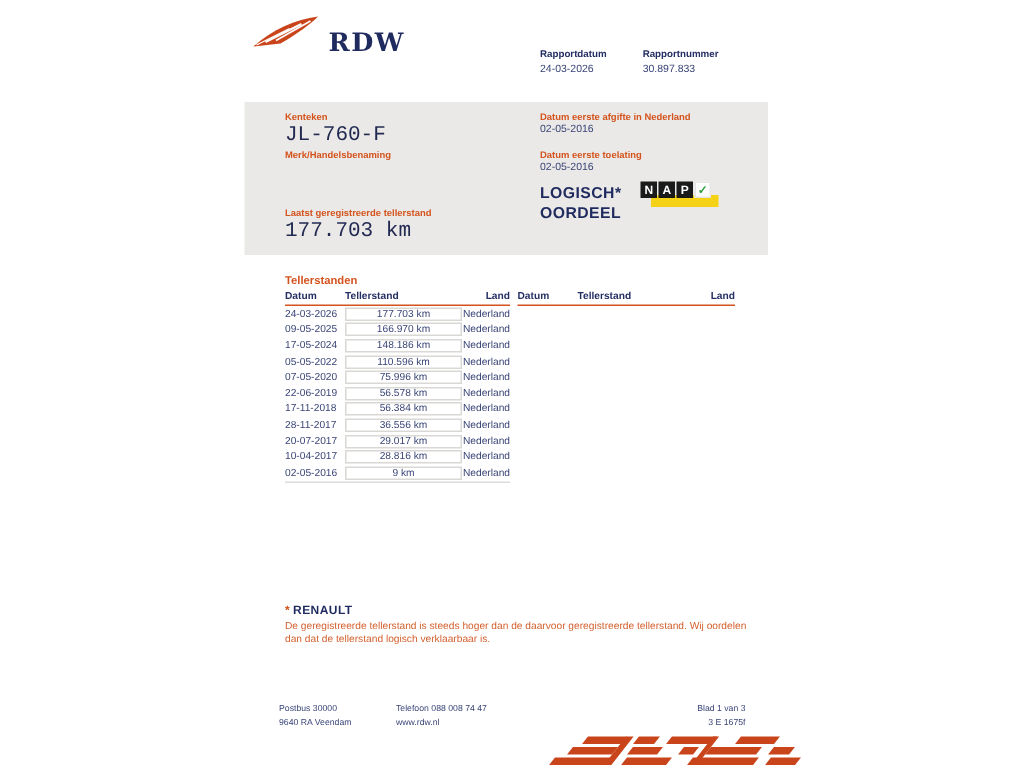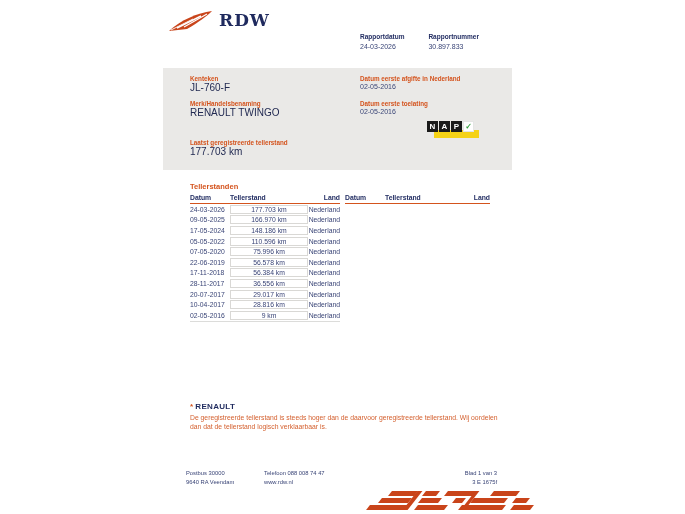--- a/index.html
+++ b/index.html
@@ -1,30 +1,30 @@
 <!DOCTYPE html>
 <html><head>
 <meta charset="utf-8">
 <style>
   html,body{margin:0;padding:0;background:#ffffff;}
   .page{
     position:relative;width:685px;height:514px;background:#ffffff;overflow:hidden;
     font-family:"Liberation Sans",sans-serif;color:#232e63;
   }
   
-  .logo-wrap{position:absolute;left:167px;top:10px;display:flex;align-items:flex-start;gap:6px;}
+  .logo-wrap{position:absolute;left:167px;top:10px;display:flex;align-items:flex-end;gap:6px;}
   .logo-word{font-family:"DejaVu Serif",serif;font-weight:bold;font-size:17px;color:#1f2a5e;letter-spacing:1px;}
   .doc-title{position:absolute;left:360px;top:12px;font-family:"DejaVu Serif",serif;font-weight:bold;font-size:13.5px;color:#d4531d;}
   .meta{position:absolute;left:360px;top:33px;display:flex;gap:24px;}
   .meta .lbl{font-size:6.5px;font-weight:bold;color:#232e63;}
   .meta .val{font-size:7px;color:#3a4577;margin-top:3px;}
   
   .summary{position:absolute;left:163px;top:68px;width:349px;height:102px;background:#eae9e7;}
   .s-lbl{position:absolute;font-size:6.3px;font-weight:bold;color:#d4531d;}
-  .s-big{position:absolute;font-family:Liberation Sans, sans-serif;font-size:10px;color:#222a52;}
+  .s-big{position:absolute;font-family:Liberation Mono, monospace;font-size:14px;color:#222a52;}
   .s-sm{position:absolute;font-size:7px;color:#3a4577;}
   .oordeel{position:absolute;left:197px;top:55px;font-size:10.5px;font-weight:bold;color:#1f2a5e;line-height:13px;letter-spacing:.3px;}
   .nap{position:absolute;left:264px;top:53px;width:52px;height:19px;}
   .nap .bar{position:absolute;left:7px;top:9px;width:45px;height:8px;background:#f5d216;}
   .nap .tiles{position:absolute;left:0;top:0;display:flex;gap:1px;}
   .nap .tile{width:11px;height:11px;background:#1a1a1a;color:#fff;font-size:8px;font-weight:bold;
     display:flex;align-items:center;justify-content:center;}
   .nap .tile.check{background:#ffffff;color:#2e9e3a;border:1px solid #e5e5e5;box-sizing:border-box;}
   
   .tbl-title{position:absolute;left:190px;top:182px;font-size:7.5px;font-weight:bold;color:#d4531d;}
@@ -78,29 +78,32 @@
     <div>
       <div class="lbl">Rapportnummer</div>
       <div class="val">30.897.833</div>
     </div>
   </div>
 
   <div class="summary">
     <div class="s-lbl" style="left:27px;top:7px">Kenteken</div>
     <div class="s-big" style="left:27px;top:14px">JL-760-F</div>
     <div class="s-lbl" style="left:27px;top:32px">Merk/Handelsbenaming</div>
-    <div class="s-big" style="left:27px;top:39px">RENAULT TWINGO</div>
     <div class="s-lbl" style="left:27px;top:71px">Laatst geregistreerde tellerstand</div>
     <div class="s-big" style="left:27px;top:78px">177.703 km</div>
 
     <div class="s-lbl" style="left:197px;top:7px">Datum eerste afgifte in Nederland</div>
     <div class="s-sm" style="left:197px;top:15px">02-05-2016</div>
     <div class="s-lbl" style="left:197px;top:32px">Datum eerste toelating</div>
     <div class="s-sm" style="left:197px;top:40px">02-05-2016</div>
 
+    <div class="oordeel">
+      <div>LOGISCH*</div>
+      <div>OORDEEL</div>
+    </div>
 
     <div class="nap">
       <span class="bar"></span>
       <span class="tiles">
         <span class="tile">N</span>
         <span class="tile">A</span>
         <span class="tile">P</span>
         <span class="tile check">✓</span>
       </span>
     </div>

